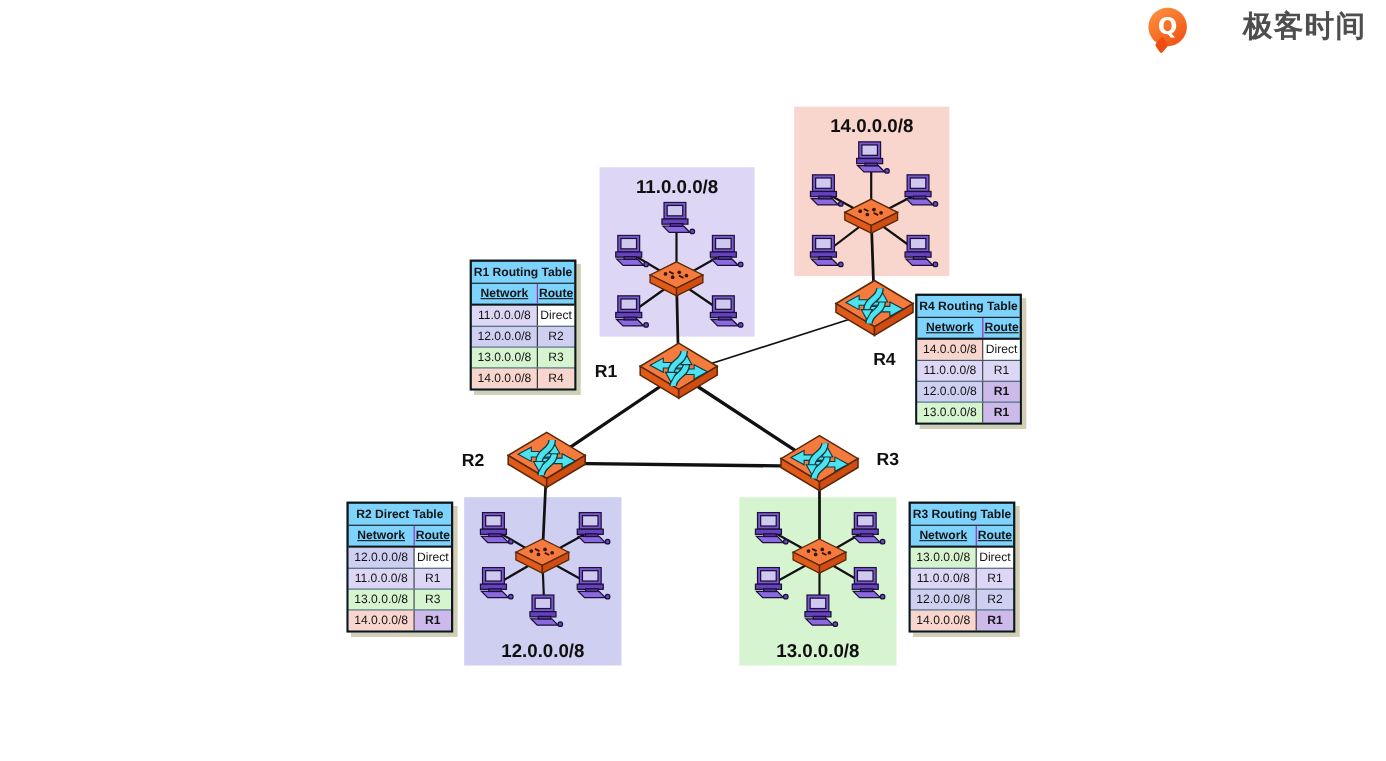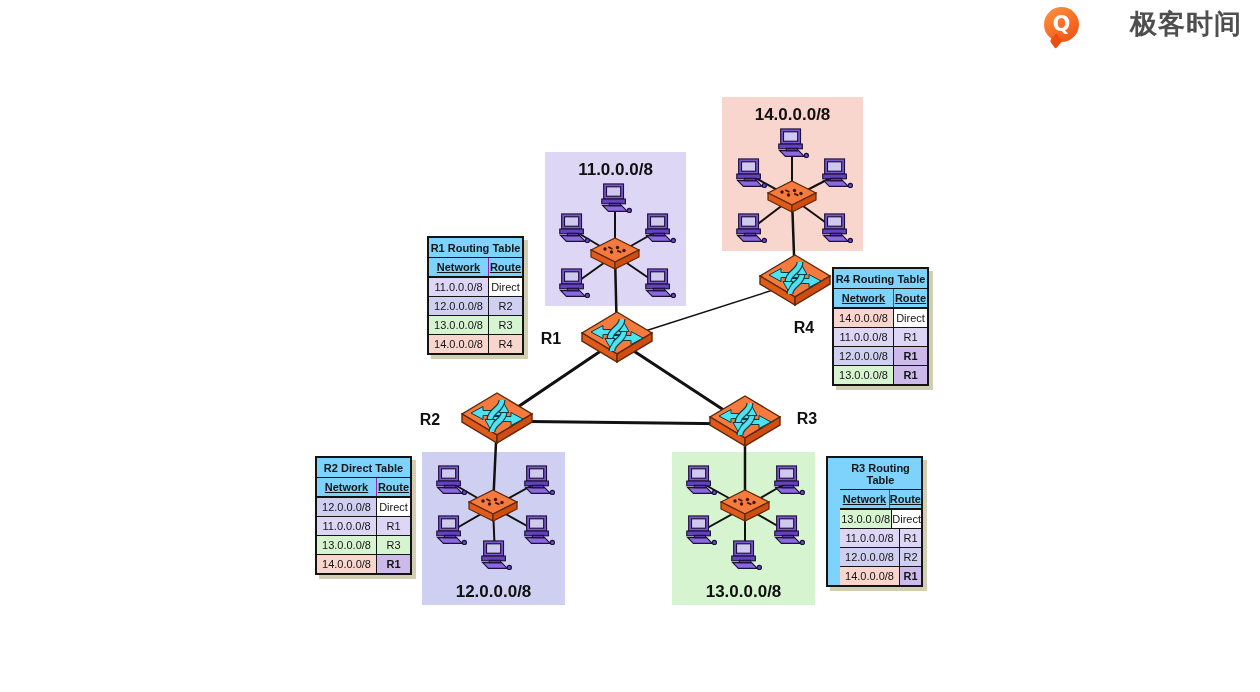--- a/index.html
+++ b/index.html
@@ -300,21 +300,21 @@
     <div class="rt-row">
       <span class="net" style="background: rgb(215, 244, 208);">13.0.0.0/8</span>
       <span class="rt" style="background: rgb(215, 244, 208);">R3</span>
     </div>
     <div class="rt-row">
       <span class="net" style="background: rgb(248, 213, 205);">14.0.0.0/8</span>
       <span class="rt b" style="background: rgb(205, 185, 234);">R1</span>
     </div>
   </div>
 
-  <div class="rtable" style="left:826px;top:456px;padding-left:12px;">
+  <div class="rtable" style="left:826px;top:456px;">
     <div class="rt-title">R3 Routing Table</div>
     <div class="rt-head">
       <span class="c1"><span>Network</span></span>
       <span class="c2"><span>Route</span></span>
     </div>
     <div class="rt-row">
       <span class="net" style="background: rgb(215, 244, 208);">13.0.0.0/8</span>
       <span class="rt" style="background: rgb(255, 255, 255);">Direct</span>
     </div>
     <div class="rt-row">

